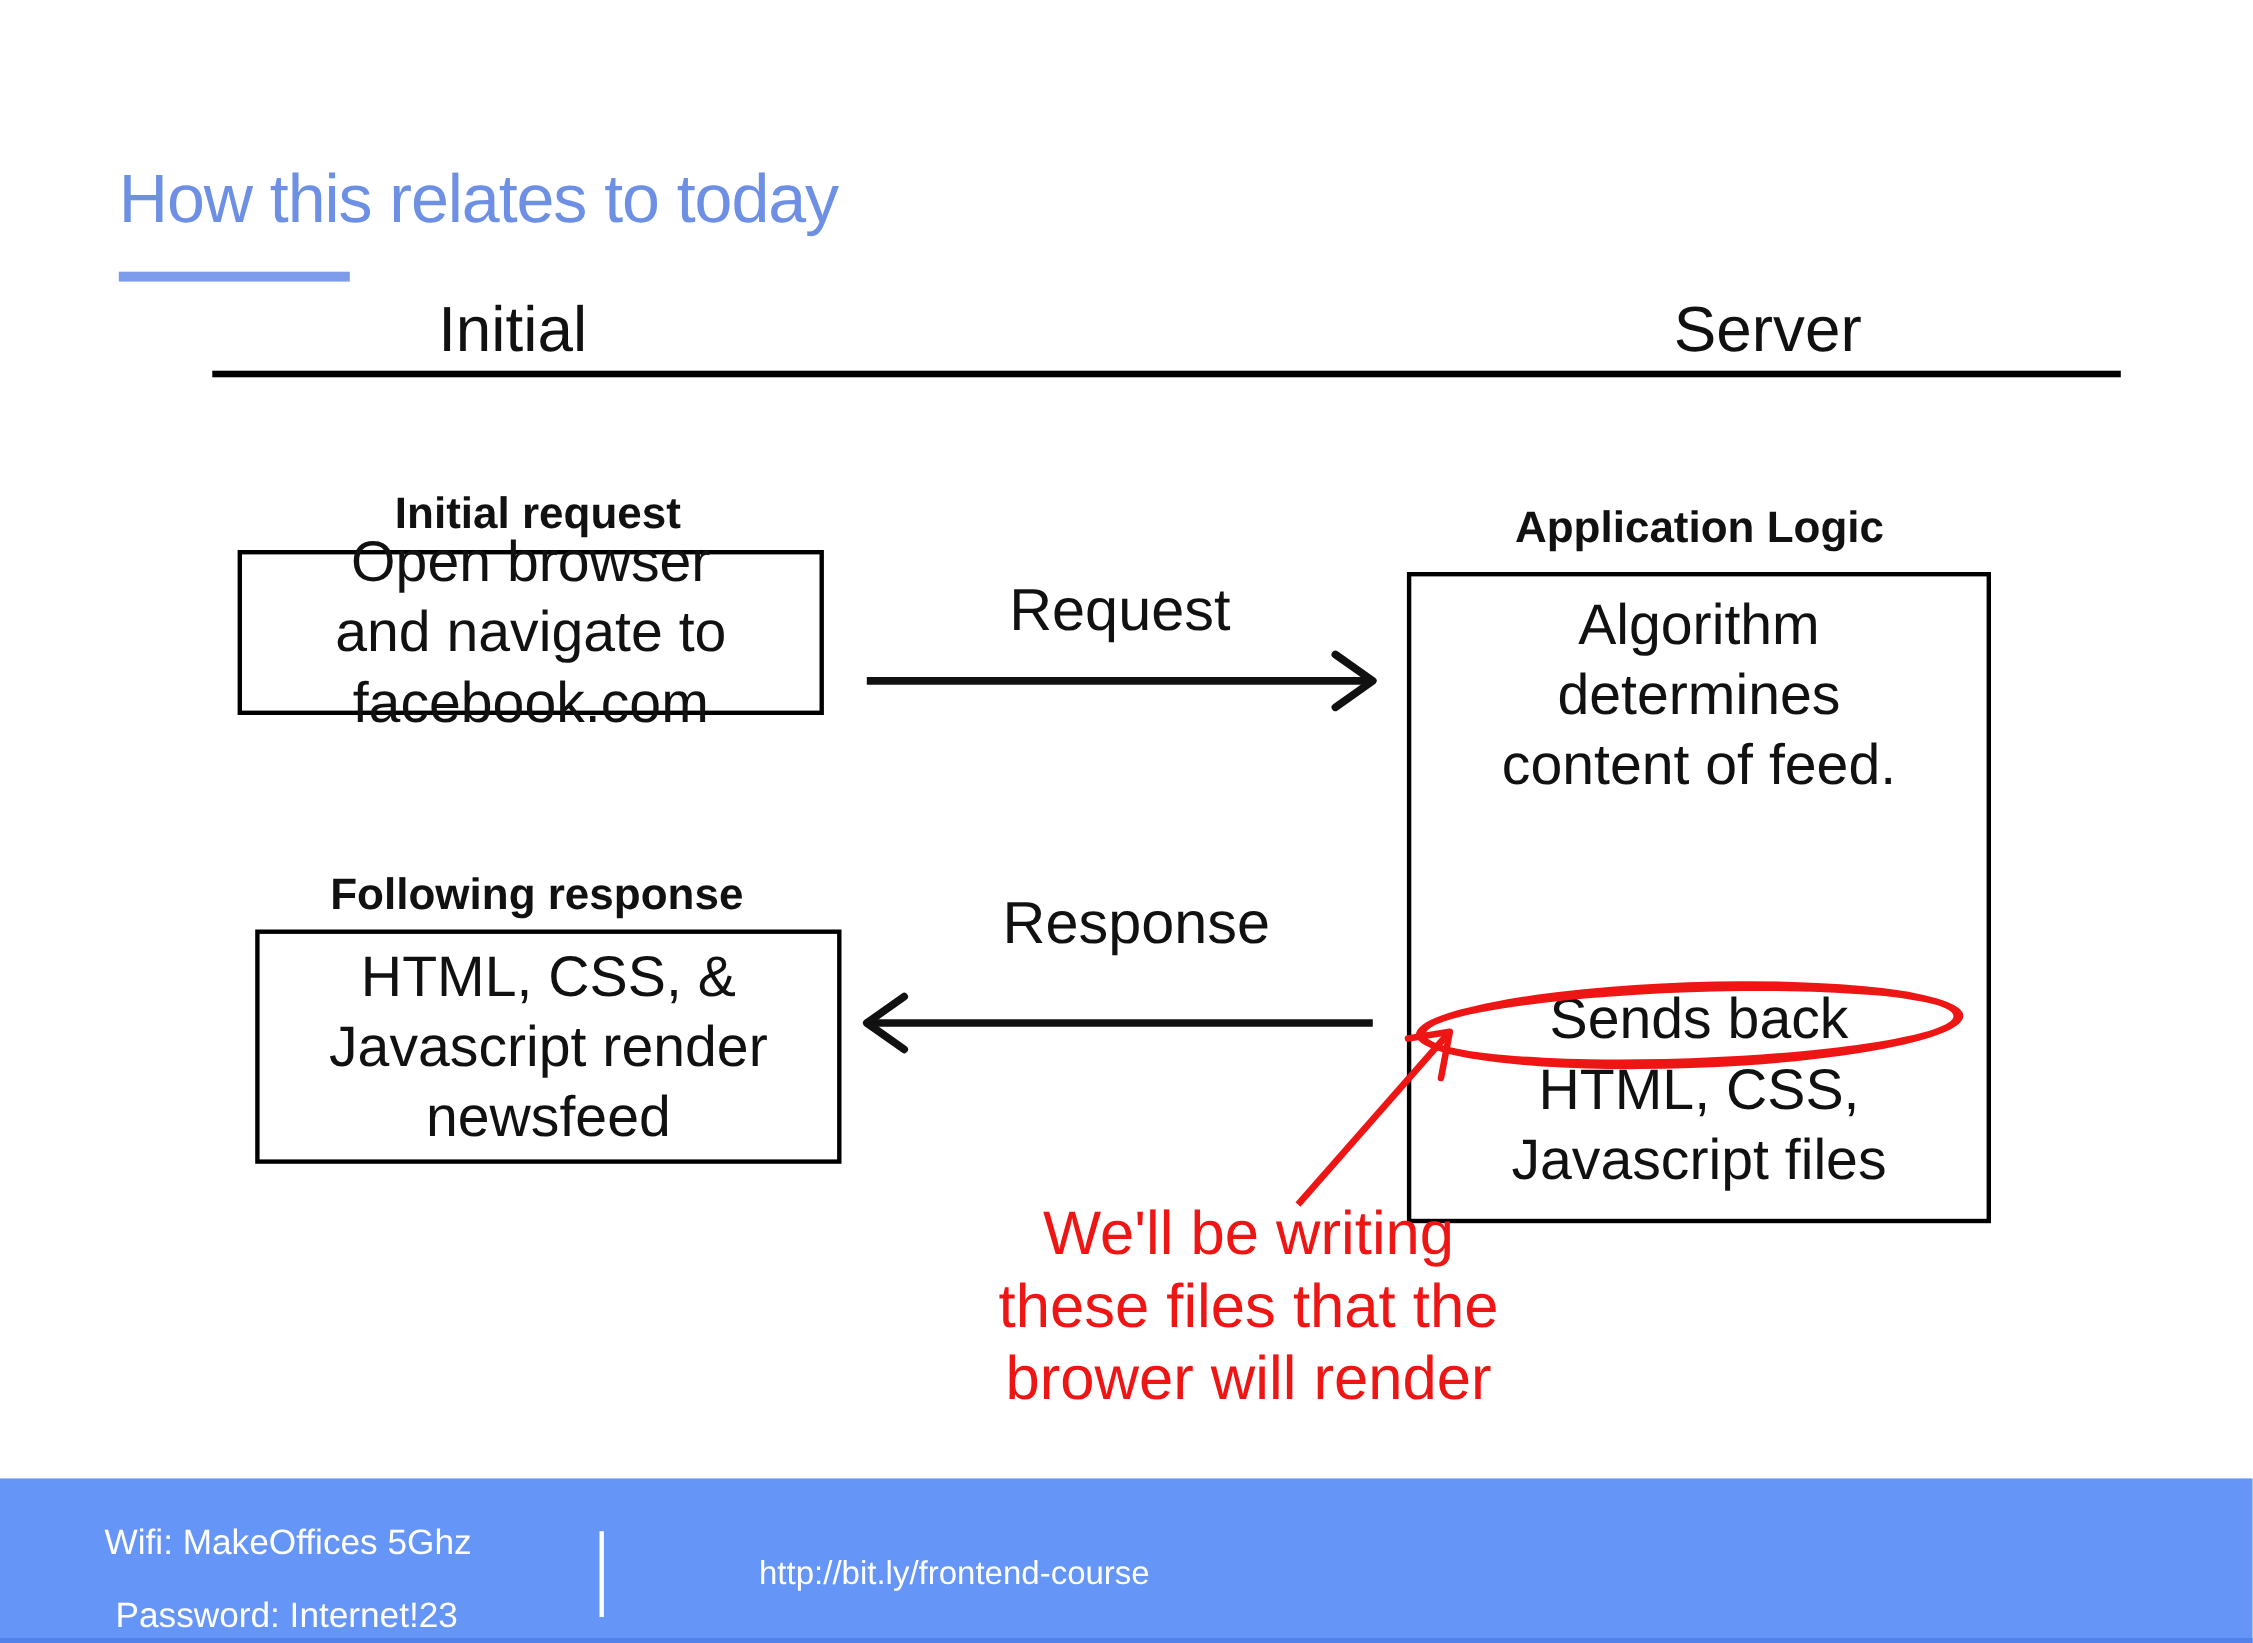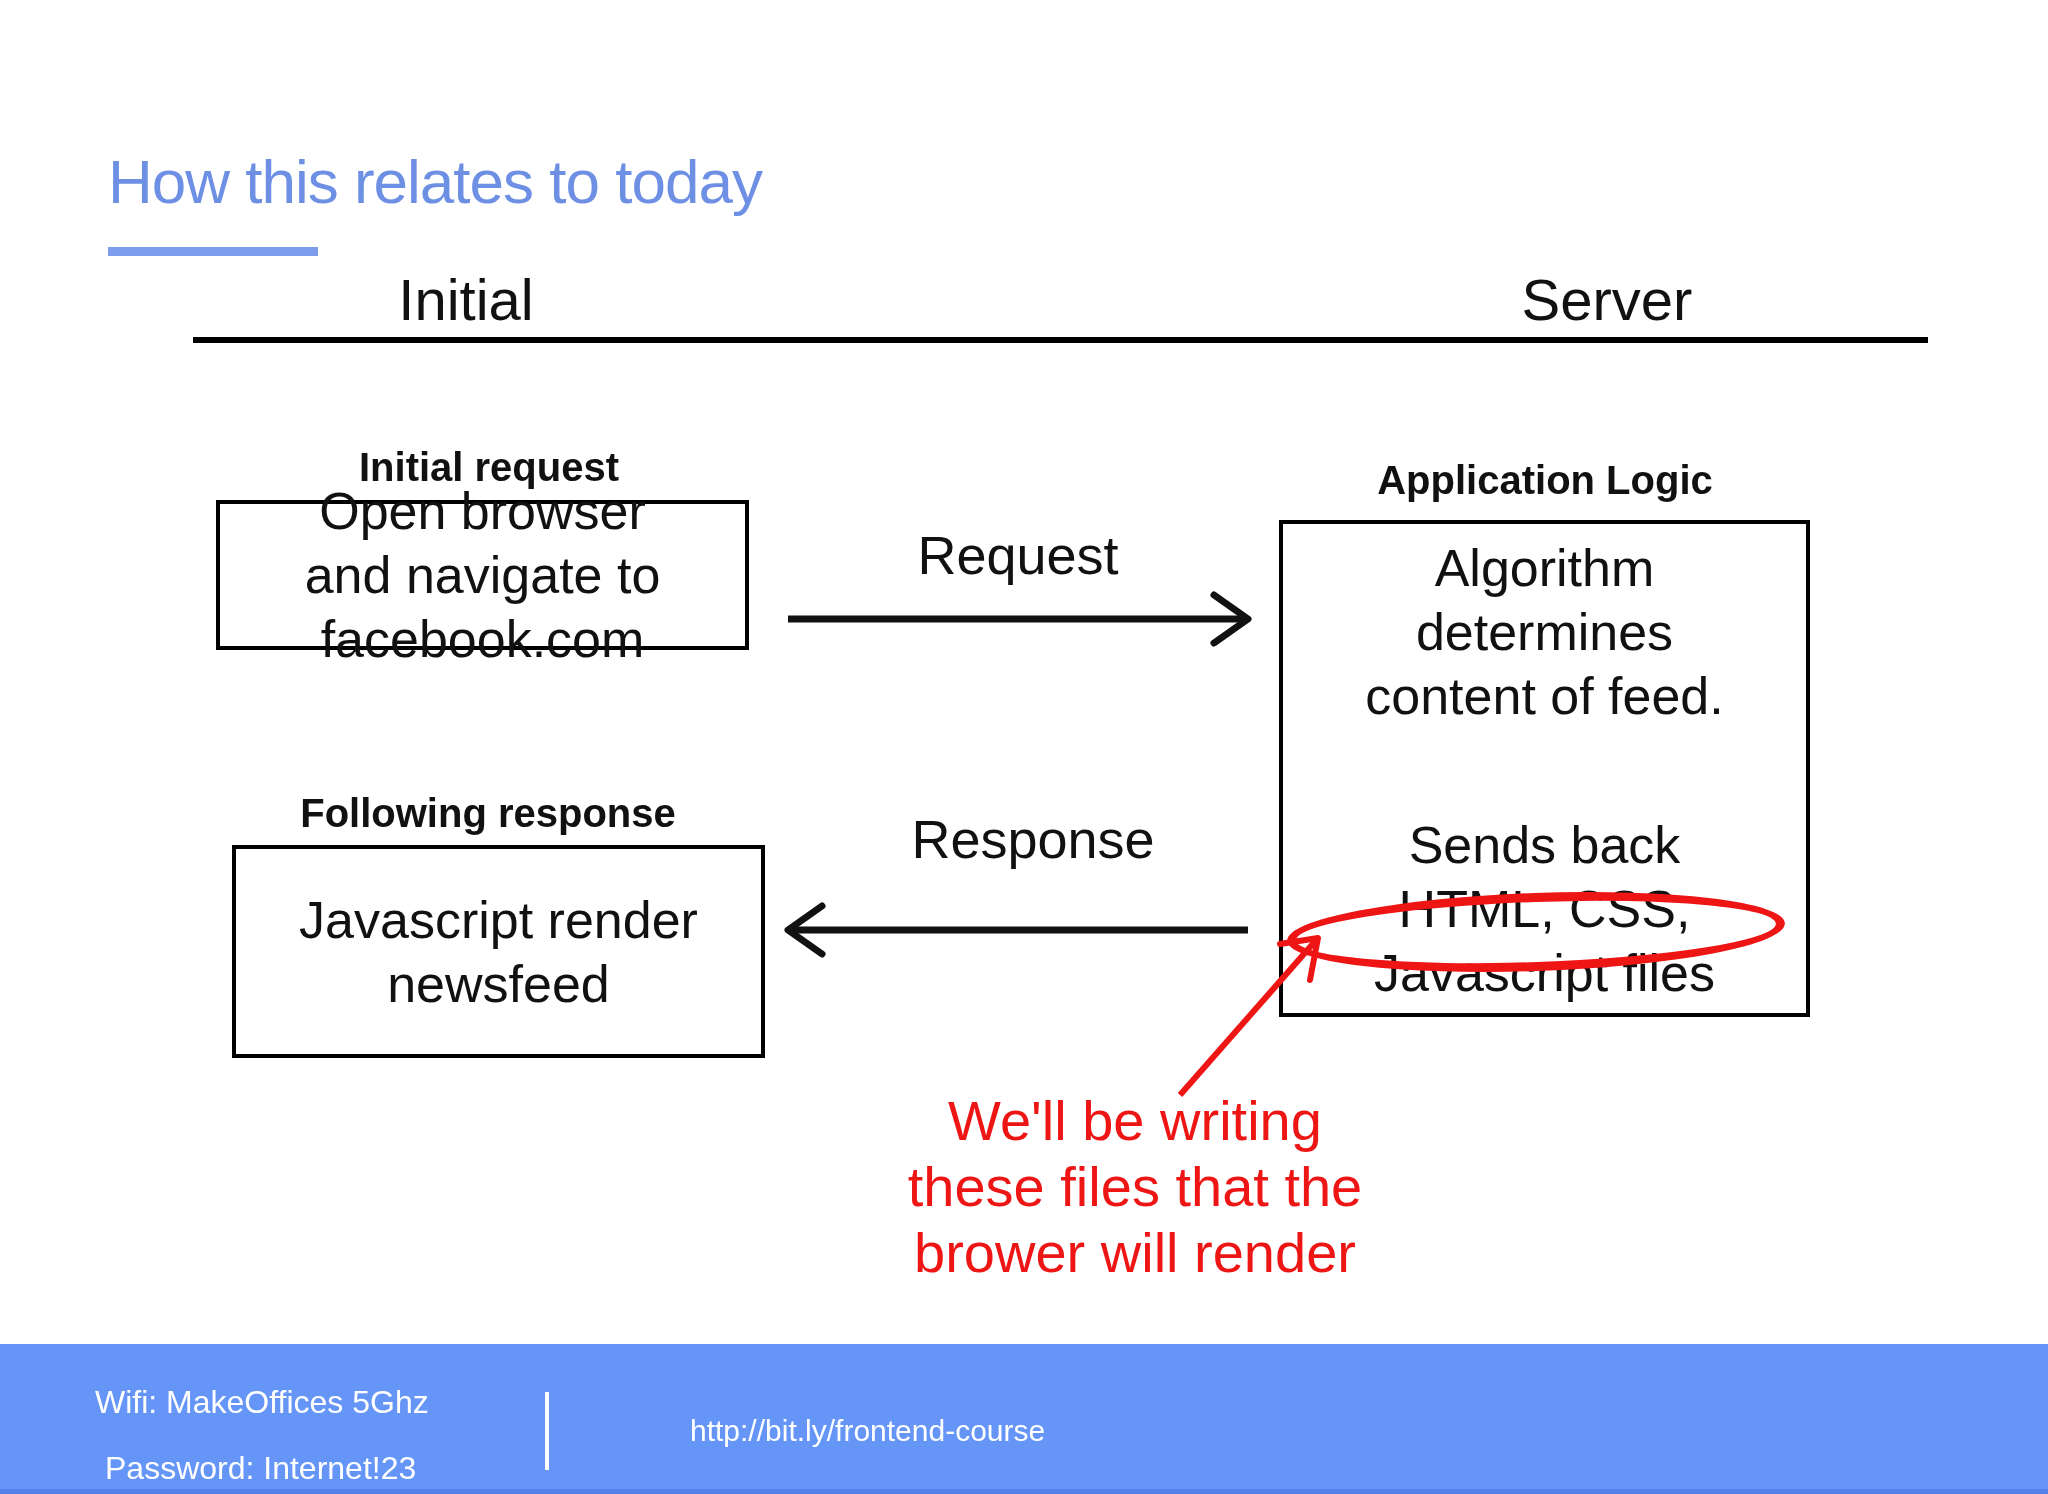--- a/index.html
+++ b/index.html
@@ -19,22 +19,22 @@
   .box-label{position:absolute;font-weight:bold;font-size:40px;transform:translateX(-50%);white-space:nowrap;}
   .label-initial{left:489px;top:445px;}
   .label-applogic{left:1545px;top:458px;}
   .label-following{left:488px;top:791px;}
 
   .dbox{position:absolute;border:4px solid #000;box-sizing:border-box;
         display:flex;flex-direction:column;justify-content:center;align-items:center;
         text-align:center;font-size:52px;line-height:64px;background:transparent;}
   .box-client-1{left:216px;top:500px;width:533px;height:150px;}
   .box-client-2{left:232px;top:845px;width:533px;height:213px;}
-  .box-server{left:1279px;top:520px;width:531px;height:497px;
-        justify-content:space-between;padding:12px 0 8px;}
+  .box-server{left:1279px;top:520px;width:531px;height:592px;
+        justify-content:space-between;padding:12px 0 21px;}
   .line{display:block;white-space:nowrap;}
 
   .arrow-label{position:absolute;font-size:54px;transform:translateX(-50%);white-space:nowrap;}
   .label-request{left:1018px;top:524px;}
   .label-response{left:1033px;top:808px;}
 
   .arrow-svg{position:absolute;overflow:visible;}
   #request-arrow{left:786px;top:587px;}
   #response-arrow{left:770px;top:898px;}
   #red-arrow{left:1160px;top:918px;}
@@ -88,20 +88,21 @@
     </div>
     <div>
       <span class="line">Sends back</span>
       <span class="line">HTML, CSS,</span>
       <span class="line">Javascript files</span>
     </div>
   </div>
 
   <div class="box-label label-following">Following response</div>
   <div class="dbox box-client-2">
+    <span class="line">HTML, CSS, &amp;</span>
     <span class="line">Javascript render</span>
     <span class="line">newsfeed</span>
   </div>
 
   <div class="arrow-label label-response">Response</div>
   <svg id="response-arrow" class="arrow-svg" width="480" height="64">
     <line x1="22" y1="32" x2="478" y2="32" stroke="#111" stroke-width="7"></line>
     <polyline points="52,8 18,32 52,56" fill="none" stroke="#111" stroke-width="7" stroke-linecap="round" stroke-linejoin="round"></polyline>
   </svg>
 

